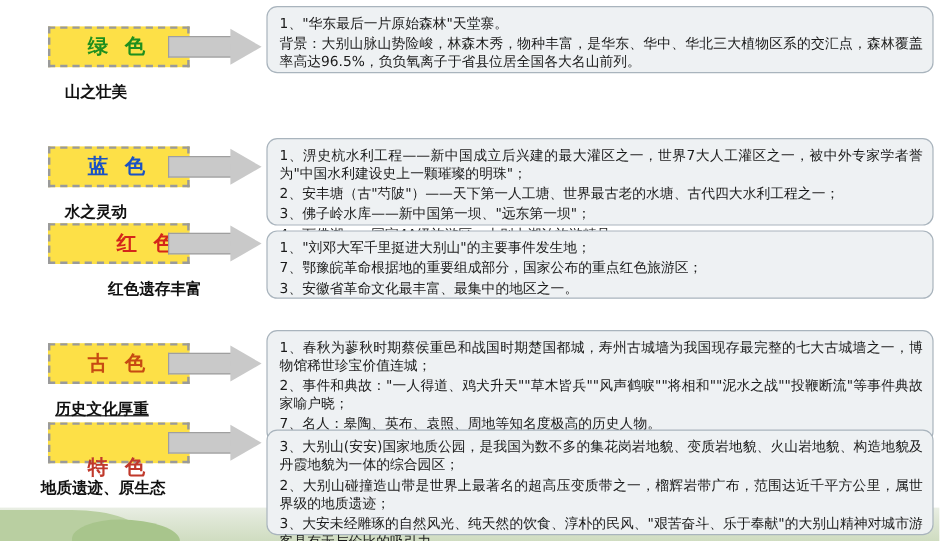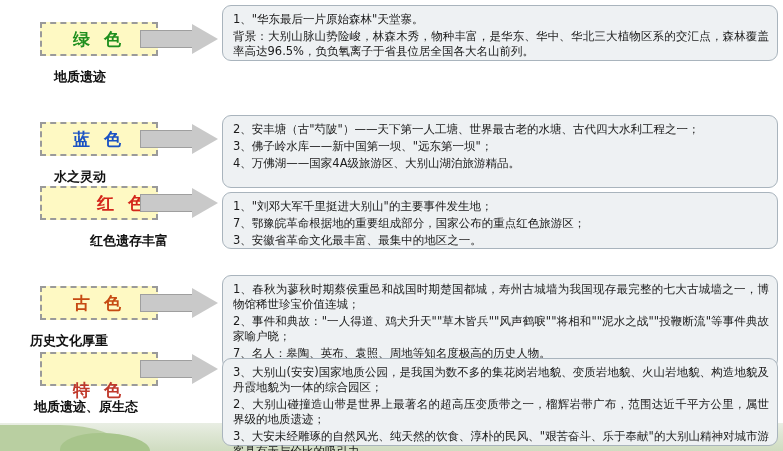--- a/index.html
+++ b/index.html
@@ -62,21 +62,21 @@
     position: absolute;
     left: 0;
     width: 218px;
   }
   .tag-box {
     position: absolute;
     left: 40px;
     width: 118px;
     height: 34px;
     border: 2px dashed #9a9a9a;
-    background: #fef9c3;
+    background: #fde047;
     box-sizing: border-box;
     text-decoration: underline;
   }
   .tag-text {
     position: absolute;
     left: 0;
     top: 0;
     width: 114px;
     height: 30px;
     line-height: 30px;
@@ -172,21 +172,21 @@
     <div class="bottom-hill"></div>
     <div class="bottom-hill2"></div>
   </div>
 
   <div class="left-col">
 
     <div class="row-left" style="top:0;">
       <div class="tag-box" style="top:22px;">
         <div class="tag-text c-green">绿  色</div>
       </div>
-      <div class="sub-label" style="top:68px;">地质遗迹</div>
+      <div class="sub-label" style="top:68px;">山之壮美</div>
       <div class="arrow" style="top:24px;">
         <div class="head-border"></div>
         <div class="shaft"></div>
         <div class="head"></div>
       </div>
     </div>
 
     <div class="row-left" style="top:0;">
       <div class="tag-box" style="top:122px;">
         <div class="tag-text c-blue">蓝  色</div>
@@ -208,21 +208,21 @@
         <div class="head-border"></div>
         <div class="shaft"></div>
         <div class="head"></div>
       </div>
     </div>
 
     <div class="row-left" style="top:0;">
       <div class="tag-box" style="top:286px;">
         <div class="tag-text c-gu">古  色</div>
       </div>
-      <div class="sub-label" style="top:332px; left:30px;">历史文化厚重</div>
+      <div class="sub-label" style="top:332px; left:46px;text-decoration:underline;">历史文化厚重</div>
       <div class="arrow" style="top:288px;">
         <div class="head-border"></div>
         <div class="shaft"></div>
         <div class="head"></div>
       </div>
     </div>
 
     <div class="row-left" style="top:0;">
       <div class="tag-box" style="top:352px;">
         <div class="tag-text c-te">特  色</div>
@@ -236,20 +236,21 @@
     </div>
 
   </div>
 
   <div class="panel" style="top:5px; height:56px;">
     <p>1、"华东最后一片原始森林"天堂寨。</p>
     <p>背景：大别山脉山势险峻，林森木秀，物种丰富，是华东、华中、华北三大植物区系的交汇点，森林覆盖率高达96.5%，负负氧离子于省县位居全国各大名山前列。</p>
   </div>
 
   <div class="panel" style="top:115px; height:73px;">
+    <p>1、淠史杭水利工程——新中国成立后兴建的最大灌区之一，世界7大人工灌区之一，被中外专家学者誉为"中国水利建设史上一颗璀璨的明珠"；</p>
     <p>2、安丰塘（古"芍陂"）——天下第一人工塘、世界最古老的水塘、古代四大水利工程之一；</p>
     <p>3、佛子岭水库——新中国第一坝、"远东第一坝"；</p>
     <p>4、万佛湖——国家4A级旅游区、大别山湖泊旅游精品。</p>
   </div>
 
   <div class="panel" style="top:192px; height:57px;">
     <p>1、"刘邓大军千里挺进大别山"的主要事件发生地；</p>
     <p>7、鄂豫皖革命根据地的重要组成部分，国家公布的重点红色旅游区；</p>
     <p>3、安徽省革命文化最丰富、最集中的地区之一。</p>
   </div>

